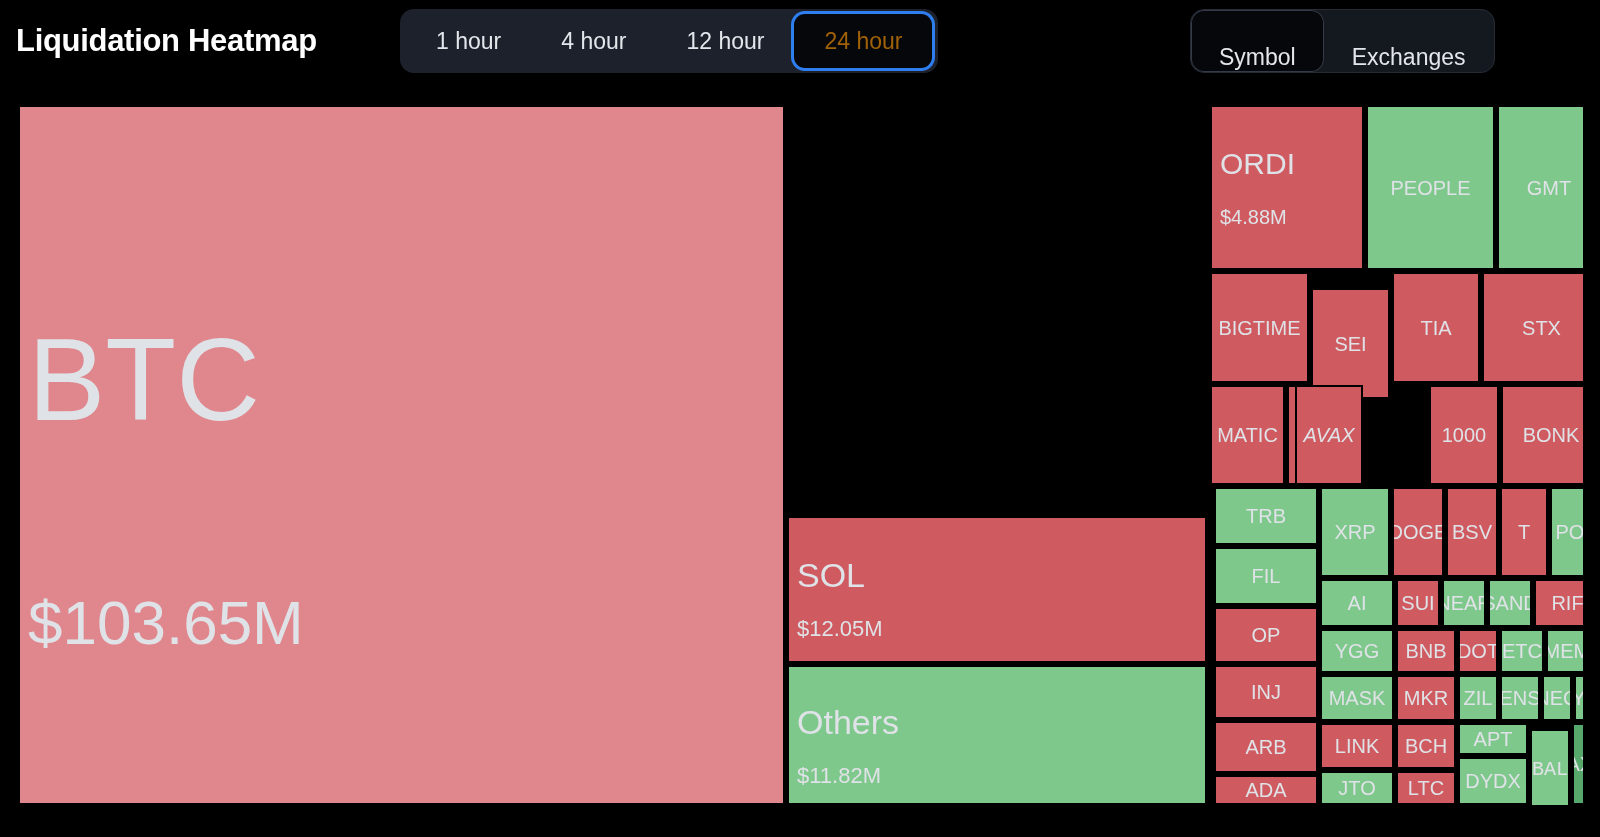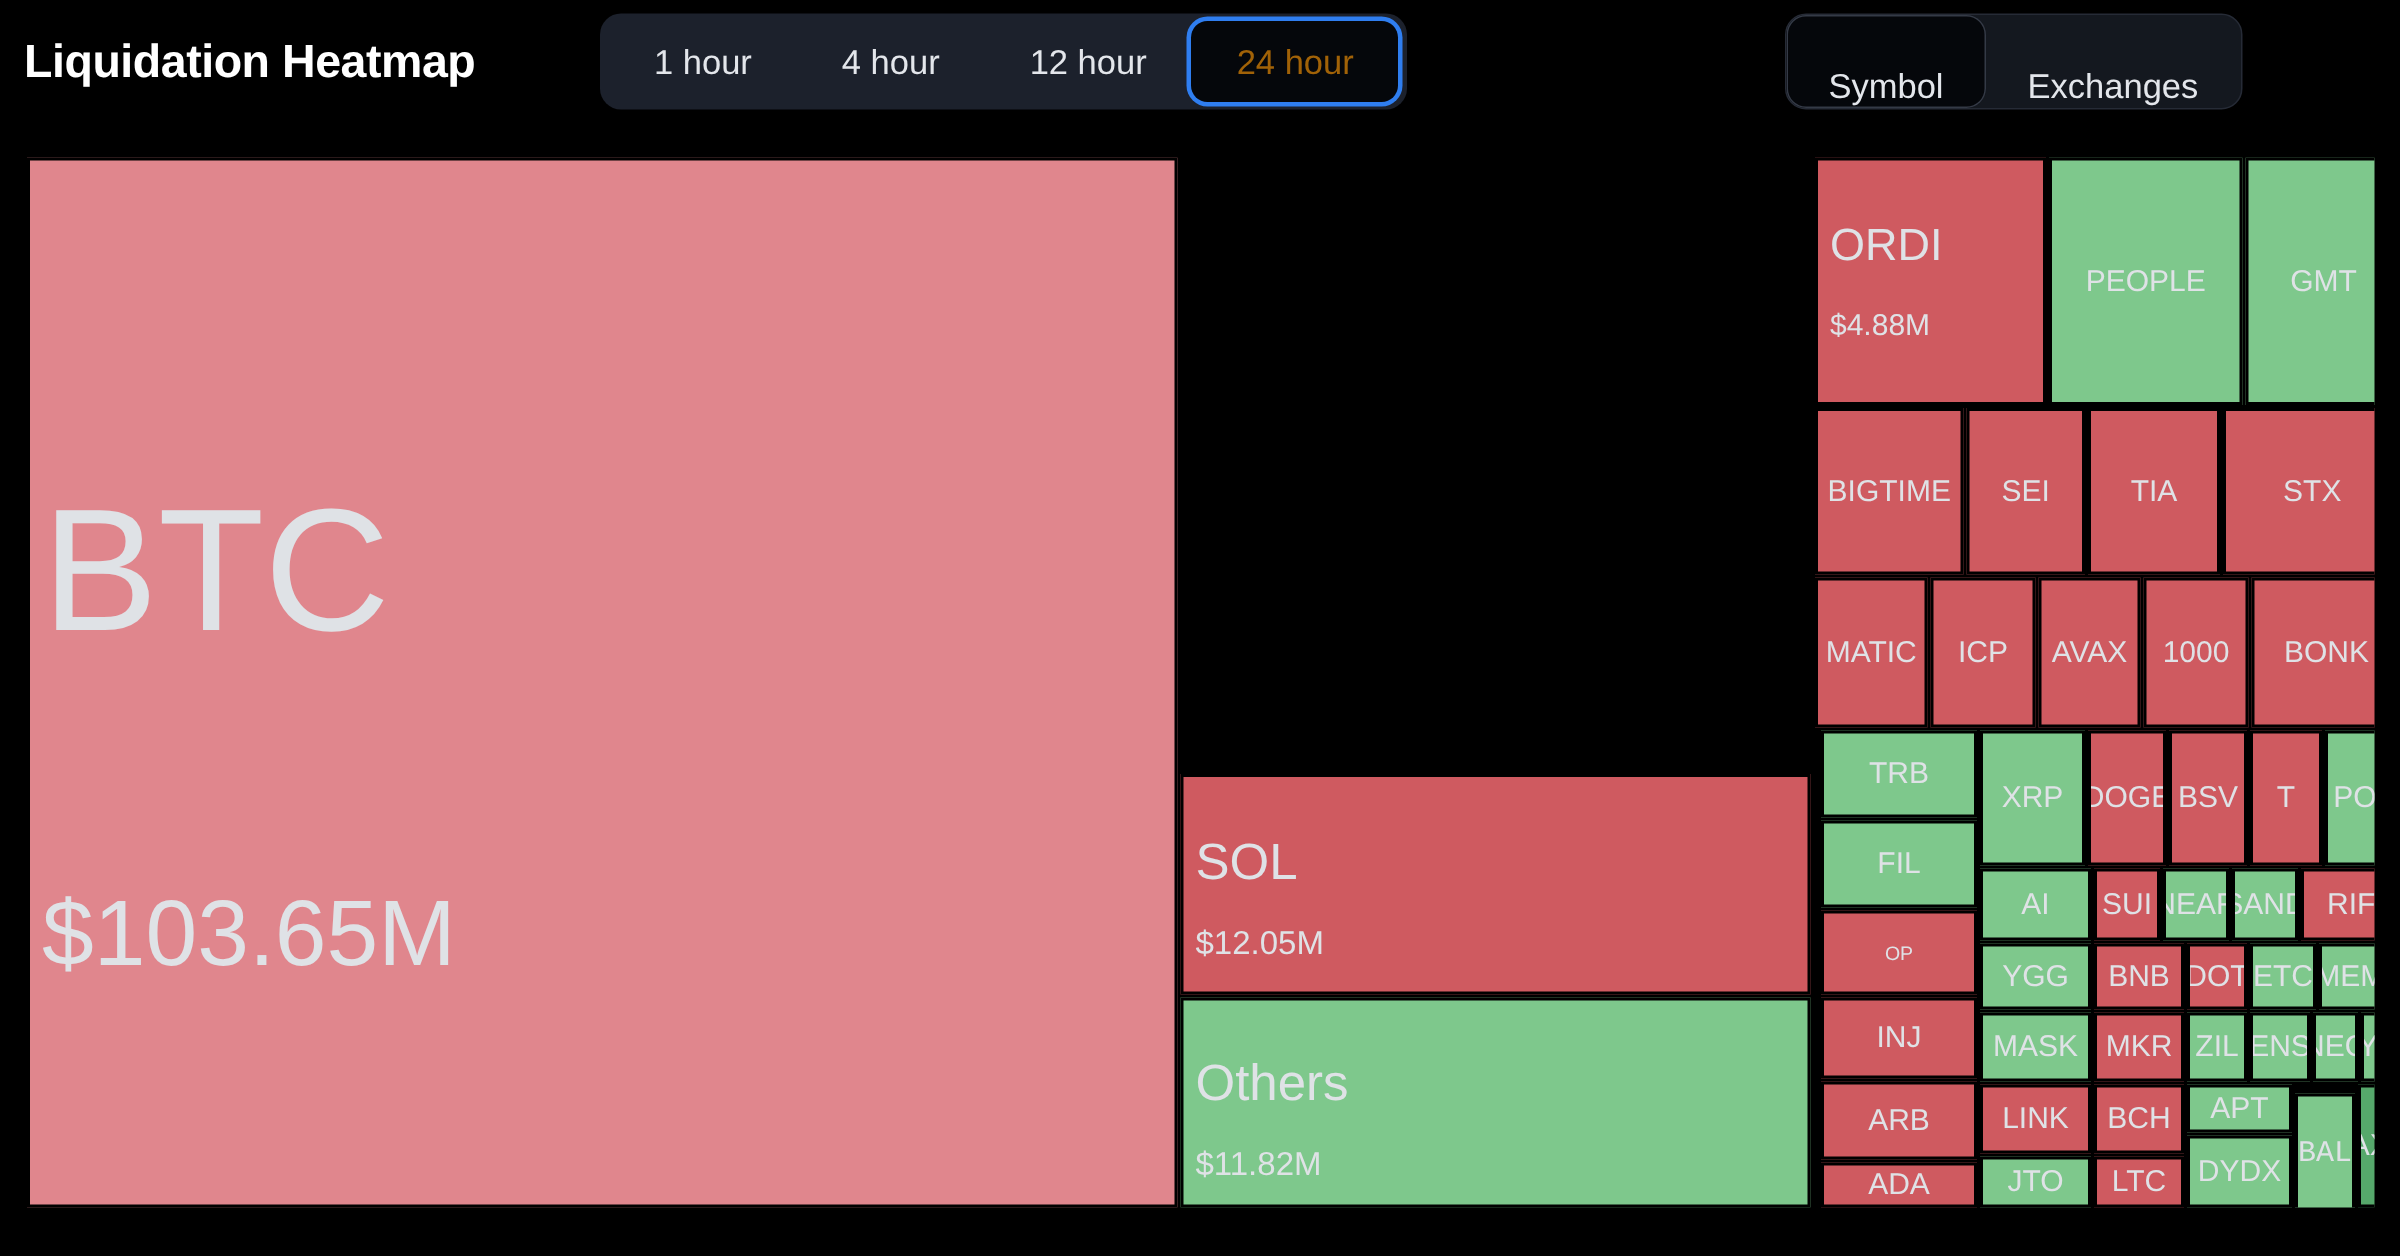--- a/index.html
+++ b/index.html
@@ -105,52 +105,52 @@
     </div>
     <div class="tile mini" style="left: 1348px; top: 0px; width: 129px; height: 165px; background: rgb(126, 200, 140);">
       <div class="sym" style="font-size: 20px;">PEOPLE</div>
     </div>
     <div class="tile mini" style="left: 1479px; top: 0px; width: 104px; height: 165px; background: rgb(126, 200, 140);">
       <div class="sym" style="font-size: 20px;">GMT</div>
     </div>
     <div class="tile mini" style="left: 1192px; top: 167px; width: 99px; height: 111px; background: rgb(207, 90, 96);">
       <div class="sym" style="font-size: 20px;">BIGTIME</div>
     </div>
-    <div class="tile mini" style="left: 1293px; top: 167px; width: 79px; height: 111px; background: rgb(207, 90, 96);">
+    <div class="tile mini" style="left: 1293px; top: 183px; width: 79px; height: 111px; background: rgb(207, 90, 96);">
       <div class="sym" style="font-size: 20px;">SEI</div>
     </div>
     <div class="tile mini" style="left: 1374px; top: 167px; width: 88px; height: 111px; background: rgb(207, 90, 96);">
       <div class="sym" style="font-size: 20px;">TIA</div>
     </div>
     <div class="tile mini" style="left: 1464px; top: 167px; width: 119px; height: 111px; background: rgb(207, 90, 96);">
       <div class="sym" style="font-size: 20px;">STX</div>
     </div>
     <div class="tile mini" style="left: 1192px; top: 280px; width: 75px; height: 100px; background: rgb(207, 90, 96);">
       <div class="sym" style="font-size: 20px;">MATIC</div>
     </div>
     <div class="tile mini" style="left: 1269px; top: 280px; width: 70px; height: 100px; background: rgb(207, 90, 96);">
       <div class="sym" style="font-size: 20px;">ICP</div>
     </div>
-    <div class="tile mini" style="left: 1341px; top: 280px; width: 68px; height: 100px; background: rgb(207, 90, 96);">
+    <div class="tile mini" style="left: 1277px; top: 280px; width: 68px; height: 100px; background: rgb(207, 90, 96); font-style: italic;">
       <div class="sym" style="font-size: 20px;">AVAX</div>
     </div>
     <div class="tile mini" style="left: 1411px; top: 280px; width: 70px; height: 100px; background: rgb(207, 90, 96);">
       <div class="sym" style="font-size: 20px;">1000</div>
     </div>
     <div class="tile mini" style="left: 1483px; top: 280px; width: 100px; height: 100px; background: rgb(207, 90, 96);">
       <div class="sym" style="font-size: 20px;">BONK</div>
     </div>
     <div class="tile mini" style="left: 1196px; top: 442px; width: 104px; height: 58px; background: rgb(126, 200, 140);">
       <div class="sym" style="font-size: 20px;">FIL</div>
     </div>
     <div class="tile mini" style="left: 1196px; top: 382px; width: 104px; height: 58px; background: rgb(126, 200, 140);">
       <div class="sym" style="font-size: 20px;">TRB</div>
     </div>
     <div class="tile mini" style="left: 1196px; top: 502px; width: 104px; height: 56px; background: rgb(207, 90, 96);">
-      <div class="sym" style="font-size: 13px;">OP</div>
+      <div class="sym" style="font-size: 20px;">OP</div>
     </div>
     <div class="tile mini" style="left: 1196px; top: 560px; width: 104px; height: 54px; background: rgb(207, 90, 96);">
       <div class="sym" style="font-size: 20px;">INJ</div>
     </div>
     <div class="tile mini" style="left: 1196px; top: 616px; width: 104px; height: 52px; background: rgb(207, 90, 96);">
       <div class="sym" style="font-size: 20px;">ARB</div>
     </div>
     <div class="tile mini" style="left: 1196px; top: 670px; width: 104px; height: 30px; background: rgb(207, 90, 96);">
       <div class="sym" style="font-size: 20px;">ADA</div>
     </div>

